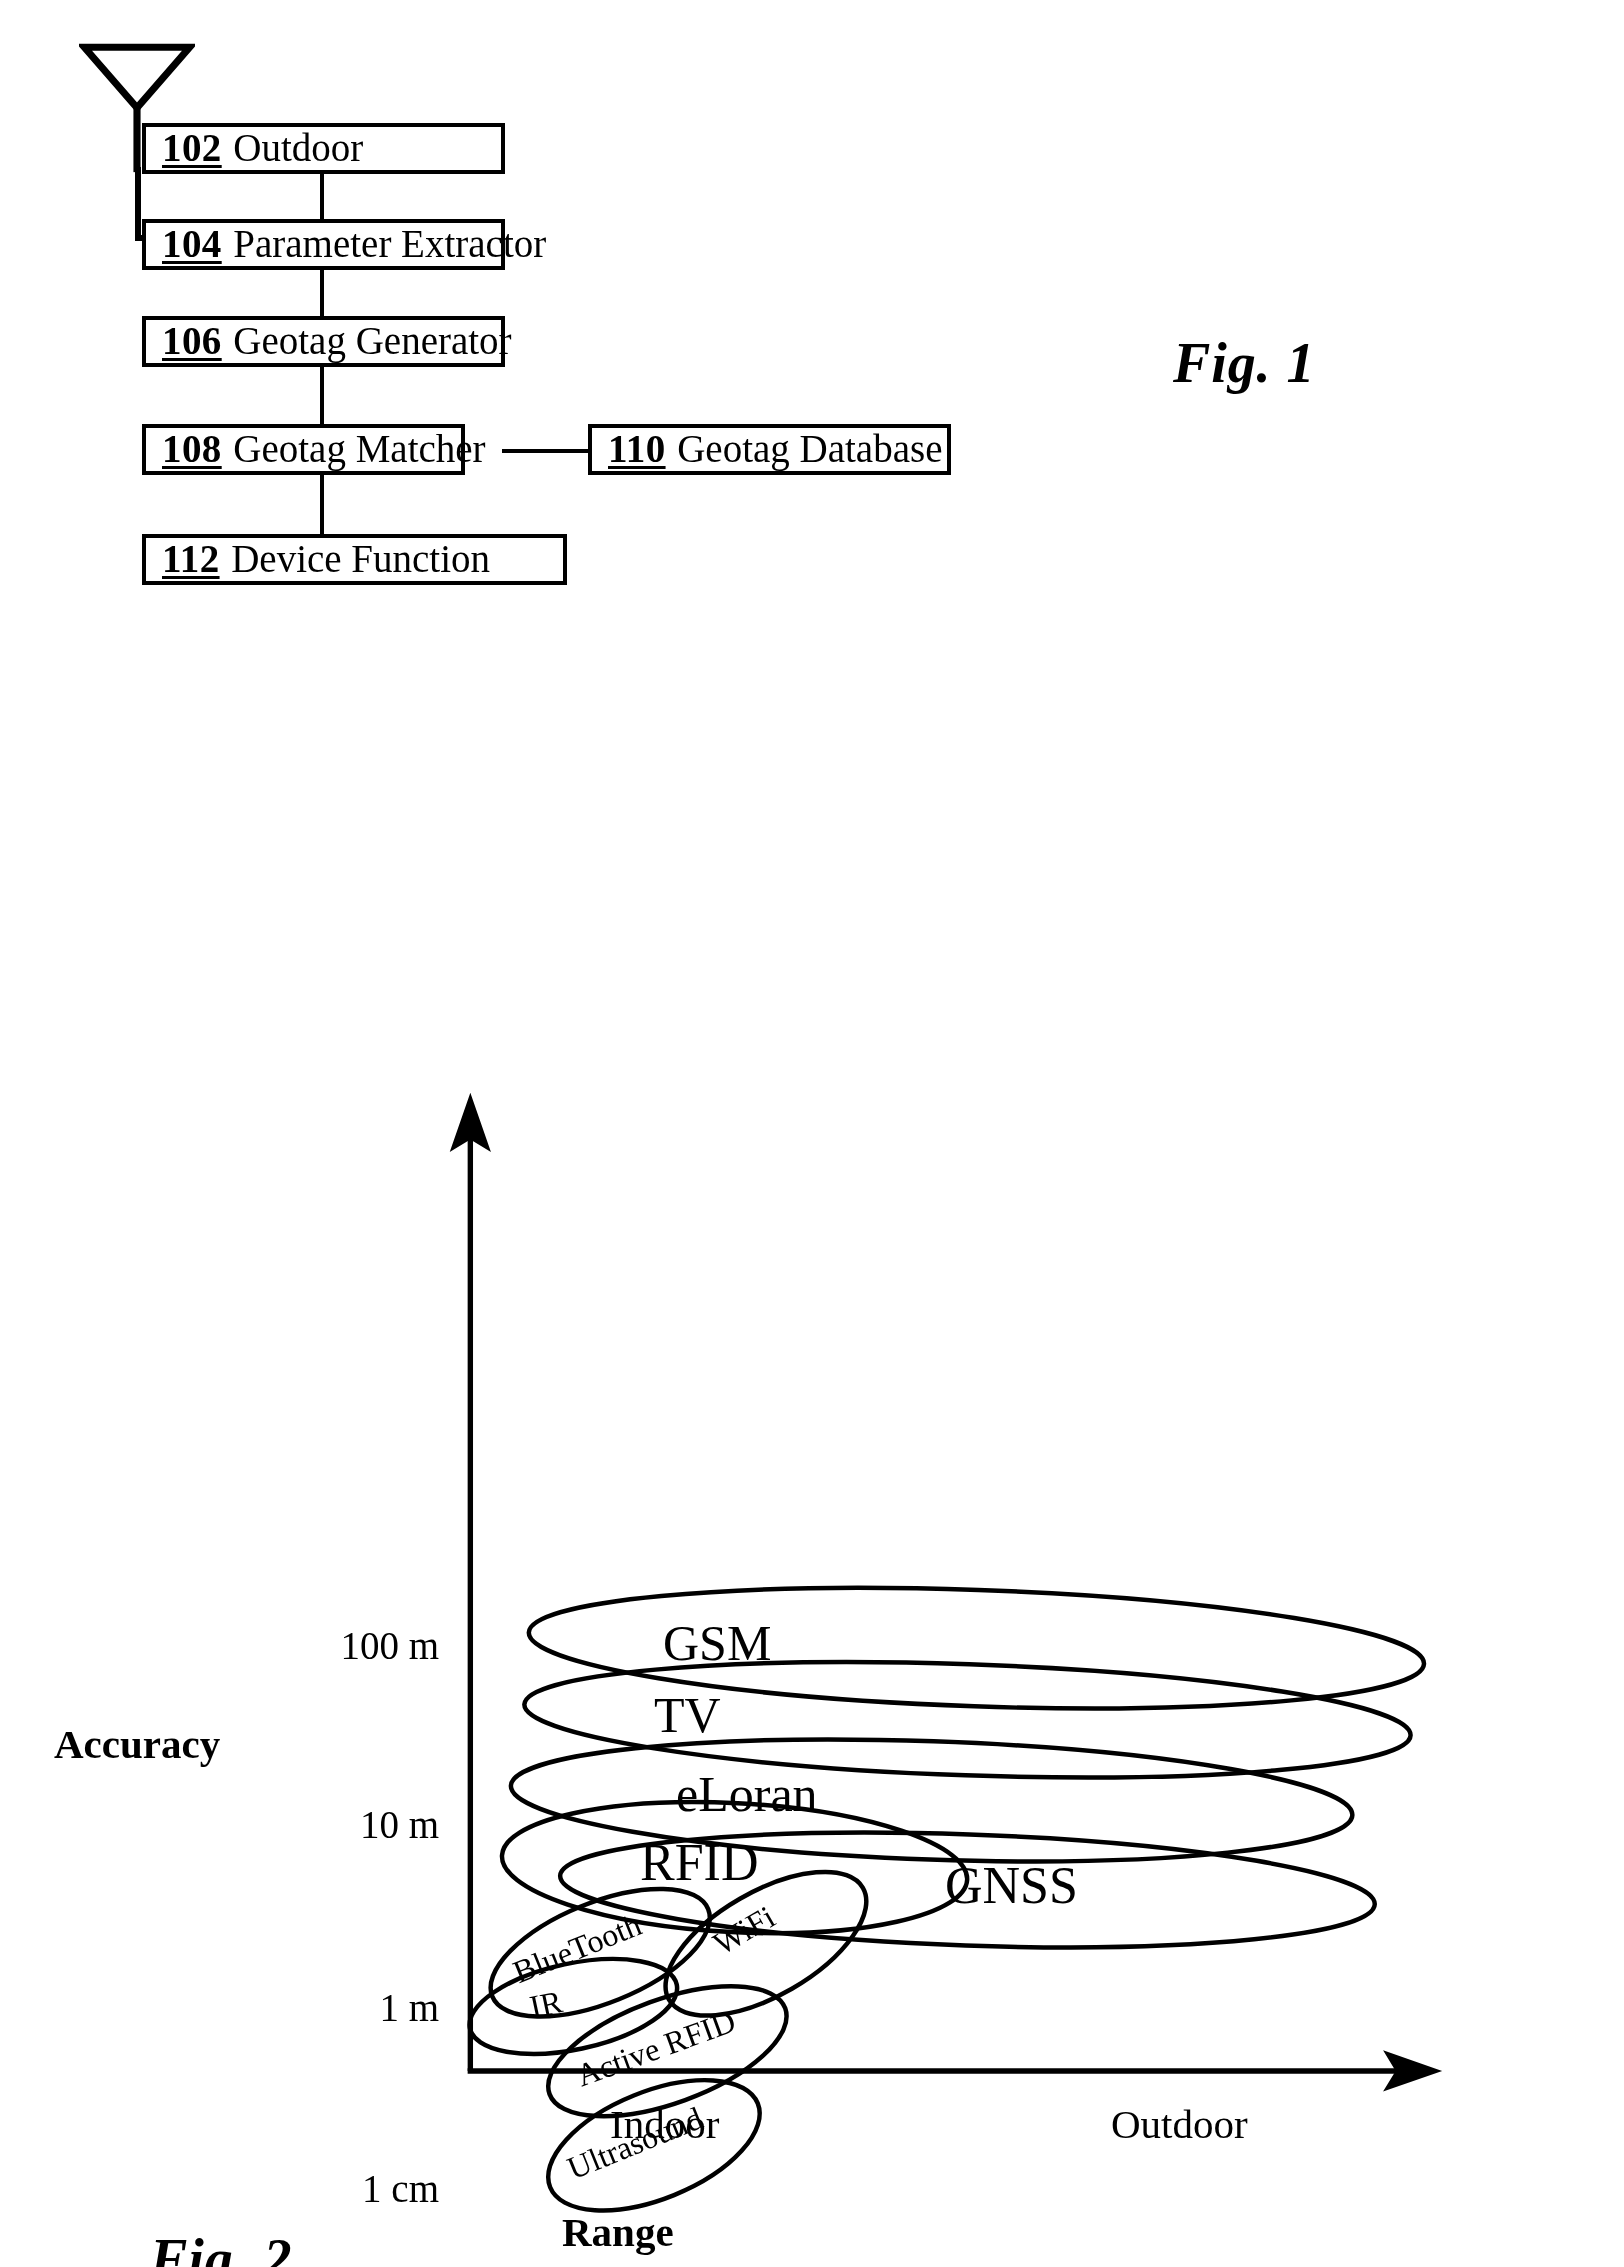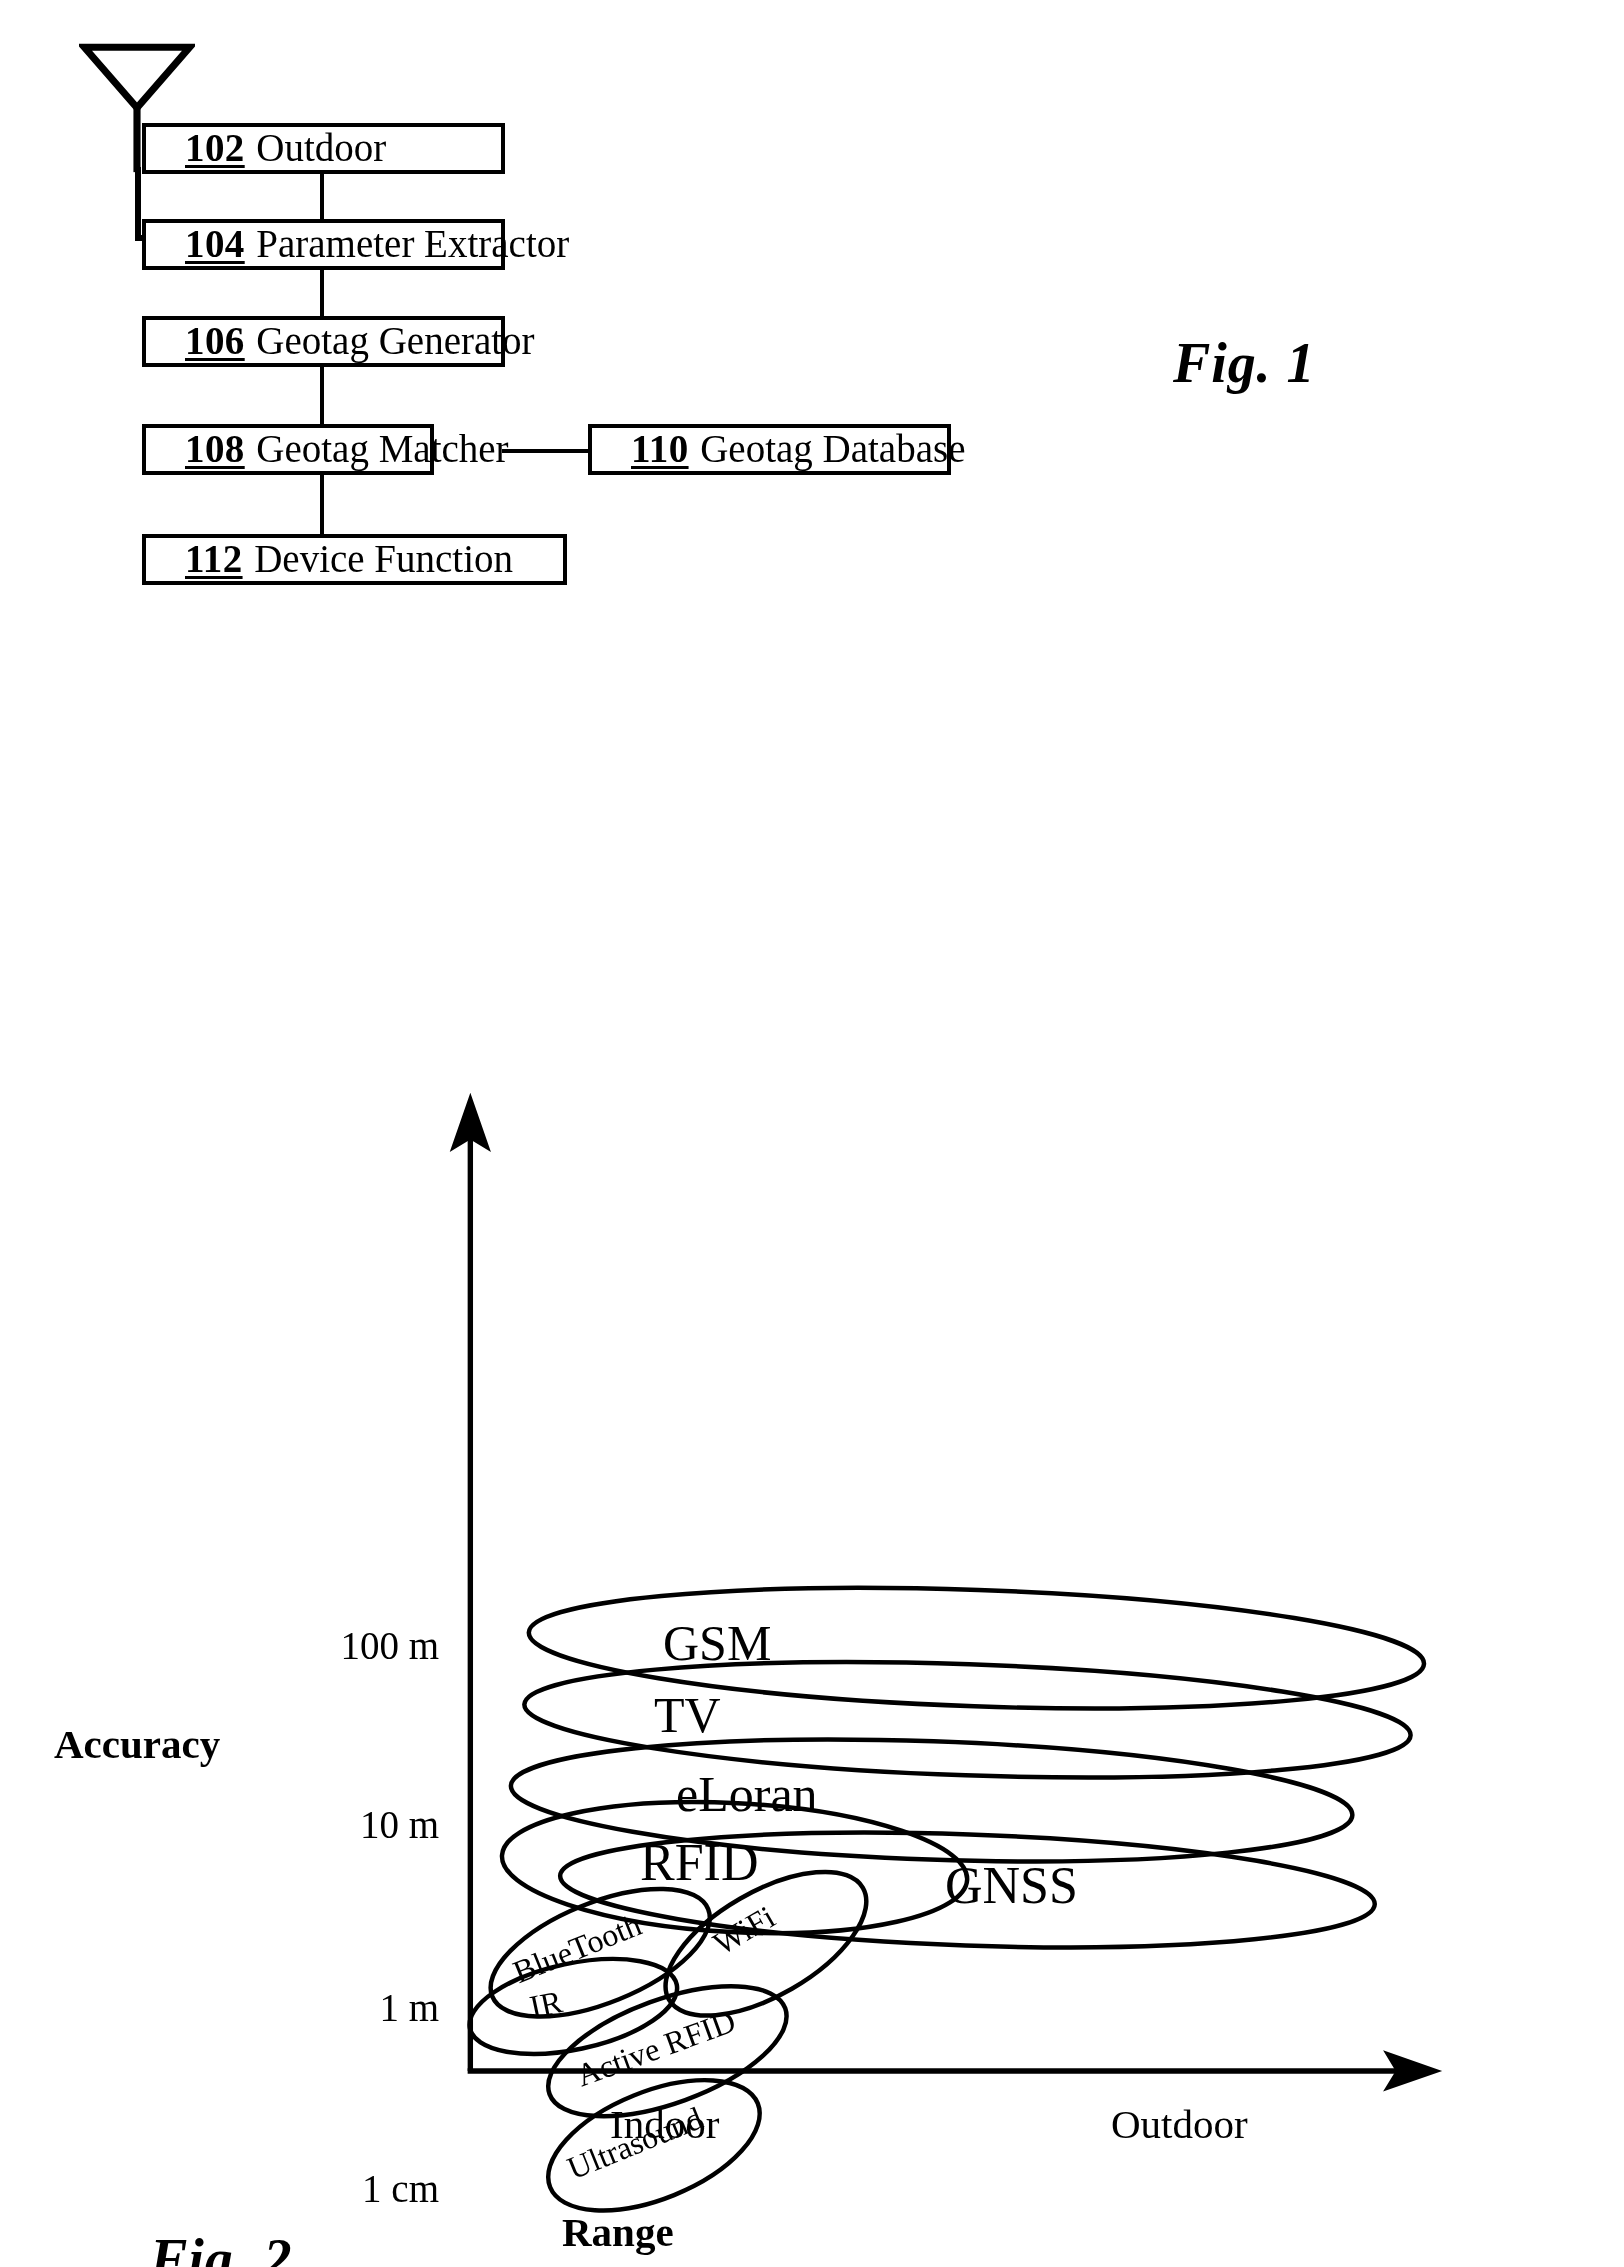--- a/index.html
+++ b/index.html
@@ -25,21 +25,21 @@
     height: 1003px;
   }
 
   .flow-box {
     position: absolute;
     border: 4.5px solid #000;
     background: #fff;
     box-sizing: border-box;
     display: flex;
     align-items: center;
-    padding-left: 39px;
+    padding-left: 16px;
     font-size: 39px;
     line-height: 1.05;
     white-space: nowrap;
     z-index: 3;
   }
   .flow-box .num {
     font-weight: bold;
     text-decoration: underline;
     text-underline-offset: 3.6px;
     margin-right: 11.6px;
@@ -148,21 +148,21 @@
   <div class="flow-box" style="left:142px; top:219px; width:363px; height:51px;">
     <span class="num">104</span>
     <span class="lbl">Parameter Extractor</span>
   </div>
 
   <div class="flow-box" style="left:142px; top:316px; width:363px; height:51px;">
     <span class="num">106</span>
     <span class="lbl">Geotag Generator</span>
   </div>
 
-  <div class="flow-box" style="left:142px; top:424px; width:292px; height:51px;">
+  <div class="flow-box" style="left:142px; top:424px; width:323px; height:51px;">
     <span class="num">108</span>
     <span class="lbl">Geotag Matcher</span>
   </div>
 
   <div class="flow-box" style="left:588px; top:424px; width:363px; height:51px;">
     <span class="num">110</span>
     <span class="lbl">Geotag Database</span>
   </div>
 
   <div class="flow-box" style="left:142px; top:534px; width:425px; height:51px;">

